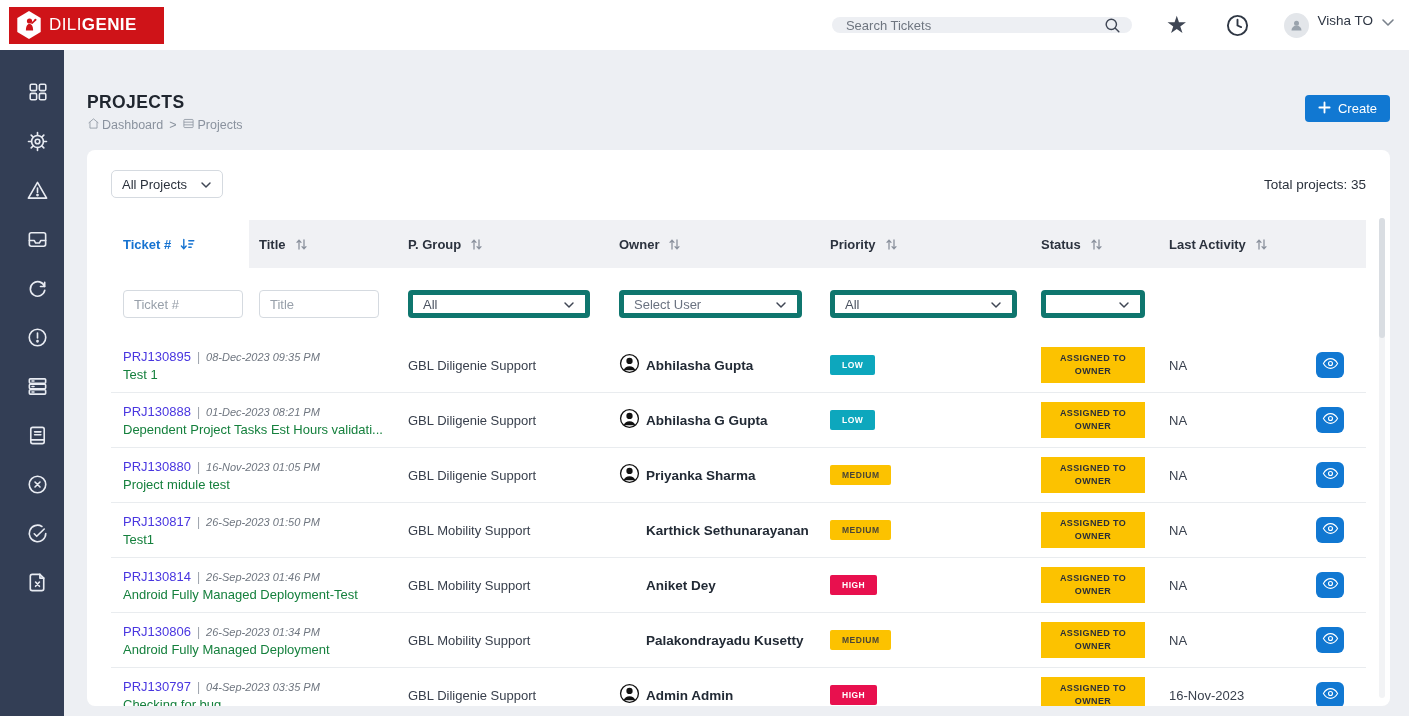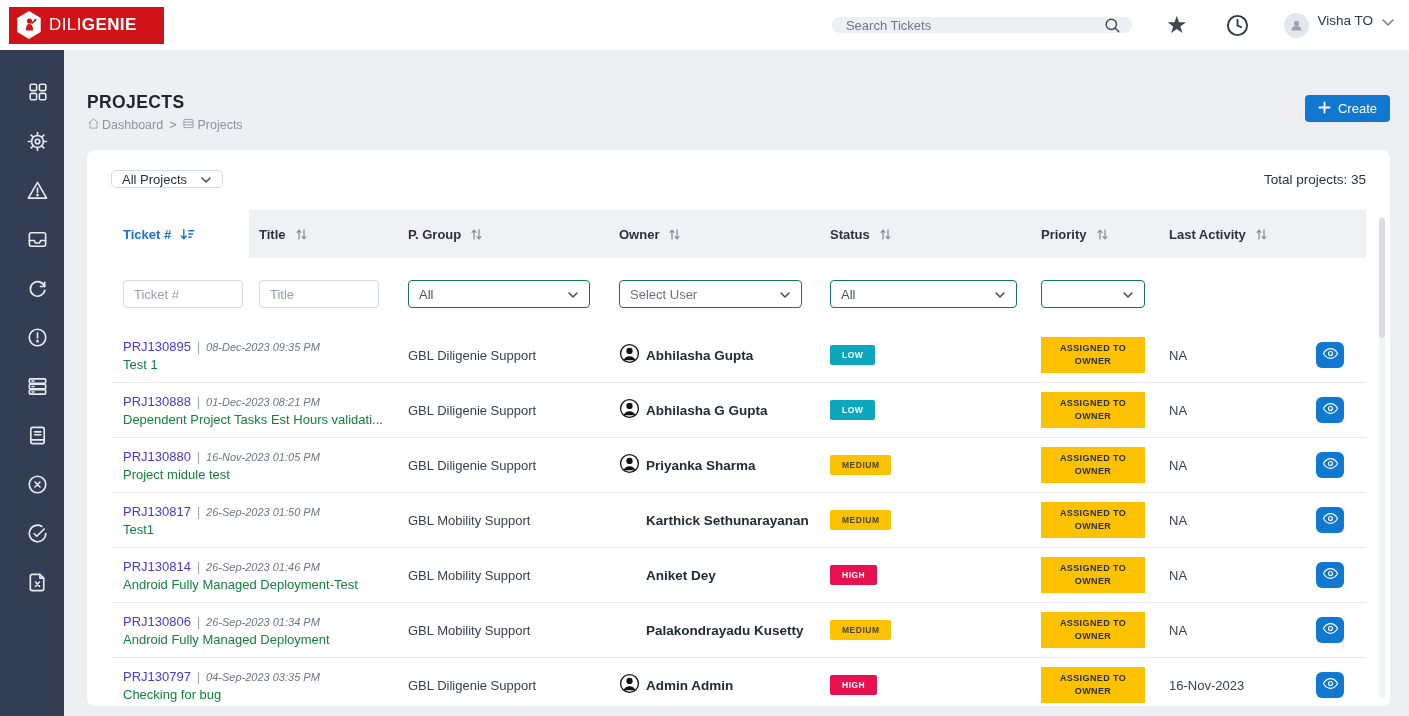--- a/index.html
+++ b/index.html
@@ -50,38 +50,38 @@
   .crumb { display:flex; align-items:center; gap:2px; cursor:pointer; }
   .create-btn { margin-top:3px; height:27px; background:#1178d2; color:#fff;
     border:none; border-radius:4px; padding:0 13px; font-size:13px;
     display:flex; align-items:center; gap:7px; cursor:pointer; font-family:inherit; }
   .create-btn svg { stroke:#fff; stroke-width:2; fill:none; stroke-linecap:round; }
 
   
   .card { position:relative; margin:17px 8px 0 23px; background:#fff;
     border-radius:8px; padding:20px 24px; height:556px; overflow:hidden; }
   .card-top { display:flex; justify-content:space-between; align-items:center; margin-bottom:22px; }
-  .proj-select { width:112px; height:18px; border:1px solid #d5dae0; border-radius:5px;
+  .proj-select { width:112px; height:28px; border:1px solid #d5dae0; border-radius:5px;
     display:flex; align-items:center; justify-content:space-between; padding:0 10px;
     font-size:13px; color:#2a313c; cursor:pointer; background:#fff; }
   .total { font-size:13.5px; color:#2a313c; }
   .chev svg { stroke:#3f4654; stroke-width:1.8; fill:none; stroke-linecap:round; stroke-linejoin:round; }
 
   .grid { display:grid; grid-template-columns:138px 149px 211px 211px 211px 128px 147px 1fr; }
   .thead { height:48px; background:#f0f1f4; align-items:center;
     font-weight:bold; font-size:13px; color:#2b323e; }
   .th { display:flex; align-items:center; gap:9px; padding-left:10px; height:100%; cursor:pointer; }
   .th-ticket { background:#fff; color:#1673d1; padding-left:12px; }
   .sorticons svg { display:block; }
 
   .frow { margin-top:22px; height:28px; align-items:center; }
   .f-input { height:28px; width:120px; border:1px solid #d5dae0; border-radius:4px;
     padding:0 10px; font-size:13px; color:#333; font-family:inherit; outline:none; }
   .f-input::placeholder { color:#98a0aa; }
-  .f-select { height:28px; border:1px solid #0f766e; border-radius:4px;
+  .f-select { height:28px; border:5px solid #0f766e; border-radius:4px;
     display:flex; align-items:center; justify-content:space-between; padding:0 10px;
     font-size:13px; color:#4a5260; cursor:pointer; background:#fff; }
   .fc1 { padding-left:12px; } .fc1 .f-input{ width:120px; }
   .fc3 .f-select { width:182px; } .fc4 .f-select { width:183px; }
   .fc5 .f-select { width:187px; } .fc6 .f-select { width:104px; }
   .fcell { padding-left:10px; }
   .sel-muted { color:#6a7280; }
 
   .rows { margin-top:20px; }
   .trow { height:55px; align-items:center; border-bottom:1px solid #e9ecef; }
@@ -317,30 +317,30 @@
       <div class="th">
         <span>Owner</span>
         <span class="sorticons">
           <svg width="13" height="13" viewBox="0 0 13 13" fill="none" stroke="#8a919d" stroke-width="1.3" stroke-linecap="round">
               <path d="M4 11 V2.5 M2 4.4 L4 2.3 L6 4.4"></path>
               <path d="M9 2 v8.5 M7 8.6 L9 10.7 L11 8.6"></path>
             </svg>
         </span>
       </div>
       <div class="th">
-        <span>Status</span>
+        <span>Priority</span>
         <span class="sorticons">
           <svg width="13" height="13" viewBox="0 0 13 13" fill="none" stroke="#8a919d" stroke-width="1.3" stroke-linecap="round">
               <path d="M4 11 V2.5 M2 4.4 L4 2.3 L6 4.4"></path>
               <path d="M9 2 v8.5 M7 8.6 L9 10.7 L11 8.6"></path>
             </svg>
         </span>
       </div>
       <div class="th">
-        <span>Priority</span>
+        <span>Status</span>
         <span class="sorticons">
           <svg width="13" height="13" viewBox="0 0 13 13" fill="none" stroke="#8a919d" stroke-width="1.3" stroke-linecap="round">
               <path d="M4 11 V2.5 M2 4.4 L4 2.3 L6 4.4"></path>
               <path d="M9 2 v8.5 M7 8.6 L9 10.7 L11 8.6"></path>
             </svg>
         </span>
       </div>
       <div class="th">
         <span>Last Activity</span>
         <span class="sorticons">

